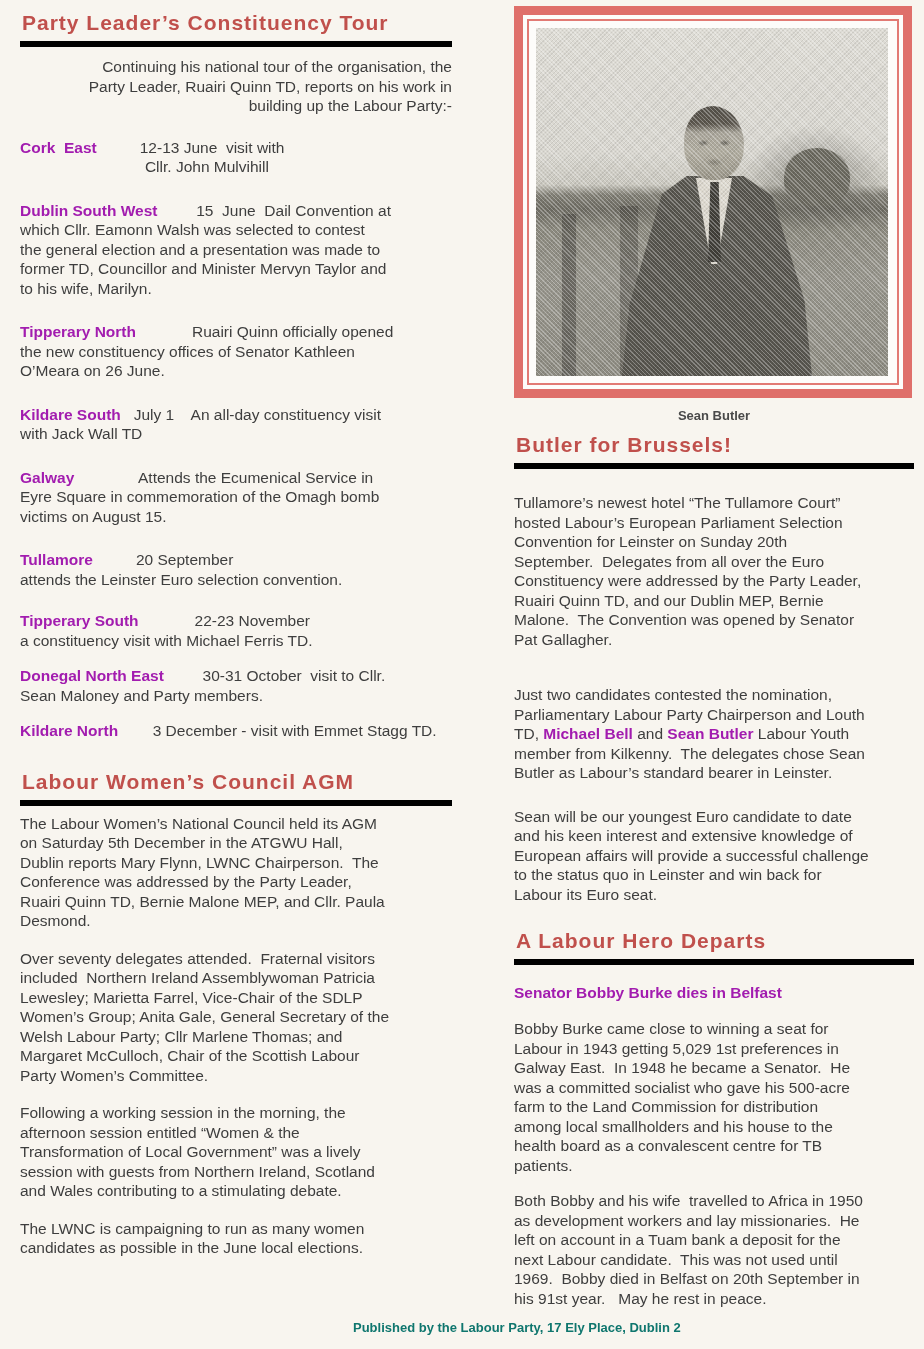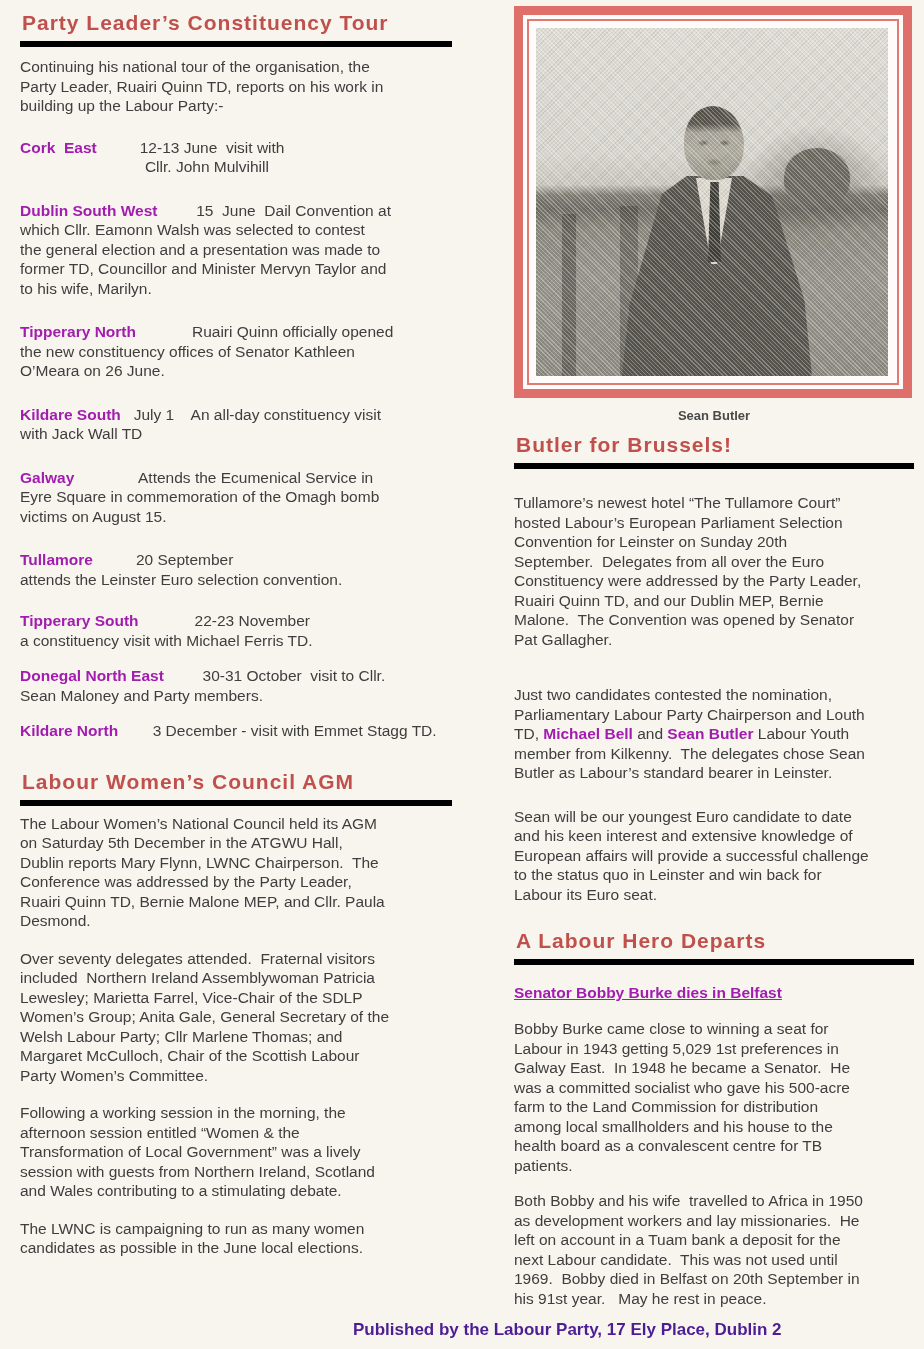--- a/index.html
+++ b/index.html
@@ -15,24 +15,24 @@
   .col-right{left:514px;width:400px;top:6px;}
   .shead{
     font-size:21px;font-weight:bold;letter-spacing:1px;color:#c0504c;
     border-bottom:6px solid #000000;padding:0 0 6px 2px;line-height:25px;
   }
   .body-text{
     font-size:15.5px;line-height:19.5px;white-space:pre;margin:0;
   }
   .entry{font-size:15.5px;line-height:19.5px;white-space:pre;margin:0;}
   .entry b,.subhead,.bold-inline{color:#a21caf;font-weight:bold;}
-  .mt8{margin-top:8px;}.mt10{margin-top:10px;}.mt16{margin-top:16px;}
+  .mt8{margin-top:8px;}.mt10{margin-top:10px;text-align:right;}.mt16{margin-top:16px;}
   .mt18{margin-top:18px;}.mt20{margin-top:28px;}.mt22{margin-top:22px;}
   .mt24{margin-top:24px;}.mt36{margin-top:36px;}
-  .subhead{font-size:15.5px;line-height:20px;margin:18px 0 0 0;white-space:pre;text-decoration:underline;}
+  .subhead{font-size:15.5px;line-height:20px;margin:18px 0 0 0;white-space:pre;}
 
   
   .photo-frame{border:9px solid #df6f6a;background:#fdfcfa;width:380px;}
   .photo-mat{border:2px solid #e27a74;margin:4px;padding:7px;background:#fdfcfa;}
   .photo{
     position:relative;width:352px;height:348px;overflow:hidden;
     background:
       radial-gradient(100px 80px at 79% 44%, rgba(82,80,72,.55), rgba(82,80,72,0) 70%),
       linear-gradient(180deg,#dedcd5 0%,#d8d6cf 36%,#c9c7be 45%,#807e74 48%,#6e6c63 52%,#8b897e 58%,#96948b 72%,#8d8b81 100%);
   }
@@ -58,22 +58,22 @@
     border-radius:48% 52% 46% 46%;
     background:
       radial-gradient(9px 5px at 32% 50%, rgba(42,40,35,.55), rgba(42,40,35,0) 65%),
       radial-gradient(9px 5px at 68% 50%, rgba(42,40,35,.55), rgba(42,40,35,0) 65%),
       radial-gradient(12px 6px at 50% 76%, rgba(60,56,48,.35), rgba(60,56,48,0) 70%),
       linear-gradient(180deg,#55514a 0%,#5c574e 24%,#a8a499 36%,#b0ac9f 62%,#999588 100%);
   }
   .caption{margin-top:10px;text-align:center;font-size:13px;font-weight:600;
     color:#4a4a4a;line-height:16px;}
   .footer{
-    position:absolute;left:353px;top:1320px;font-size:17px;font-weight:bold;
-    color:#4c1d95;white-space:pre;
+    position:absolute;left:353px;top:1320px;font-size:13px;font-weight:bold;
+    color:#0f766e;white-space:pre;
   }
 </style>
 </head>
 <body>
 
 <div class="page">
 
   <div class="col col-left">
     <div class="shead"><span>Party Leader’s Constituency Tour</span></div>
     <p class="body-text mt10">Continuing his national tour of the organisation, the

